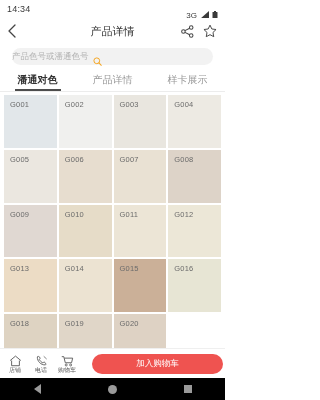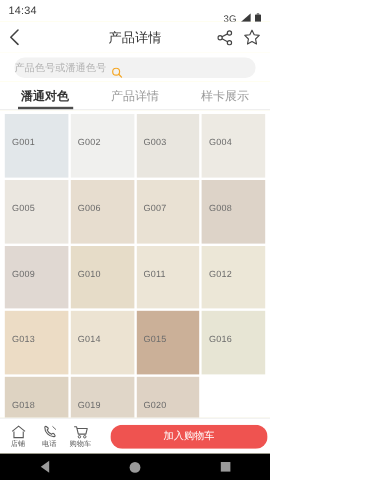--- a/index.html
+++ b/index.html
@@ -60,21 +60,21 @@
     transform:translateX(-50%); width:46px; height:2px; background:#4d4d4d;
   }
 
   
   .gridscroll { flex:1 1 auto; overflow:hidden; background:#fff; padding:3px 4px 0; }
   .grid { display:grid; grid-template-columns:repeat(4,1fr); gap:2px; }
   .swatch {
     aspect-ratio:1/1; position:relative; cursor:pointer;
   }
   .swatch-label {
-    position:absolute; top:19px; left:6px;
+    position:absolute; top:5px; left:6px;
     font-size:7.5px; color:#6b6b6b; letter-spacing:.2px;
   }
 
   
   .actionbar {
     flex:0 0 30px; height:30px; background:#fff; display:flex;
     align-items:center; padding:0 2px; border-top:1px solid #efefef;
   }
   .act-ico-group { display:flex; }
   .act-ico {

